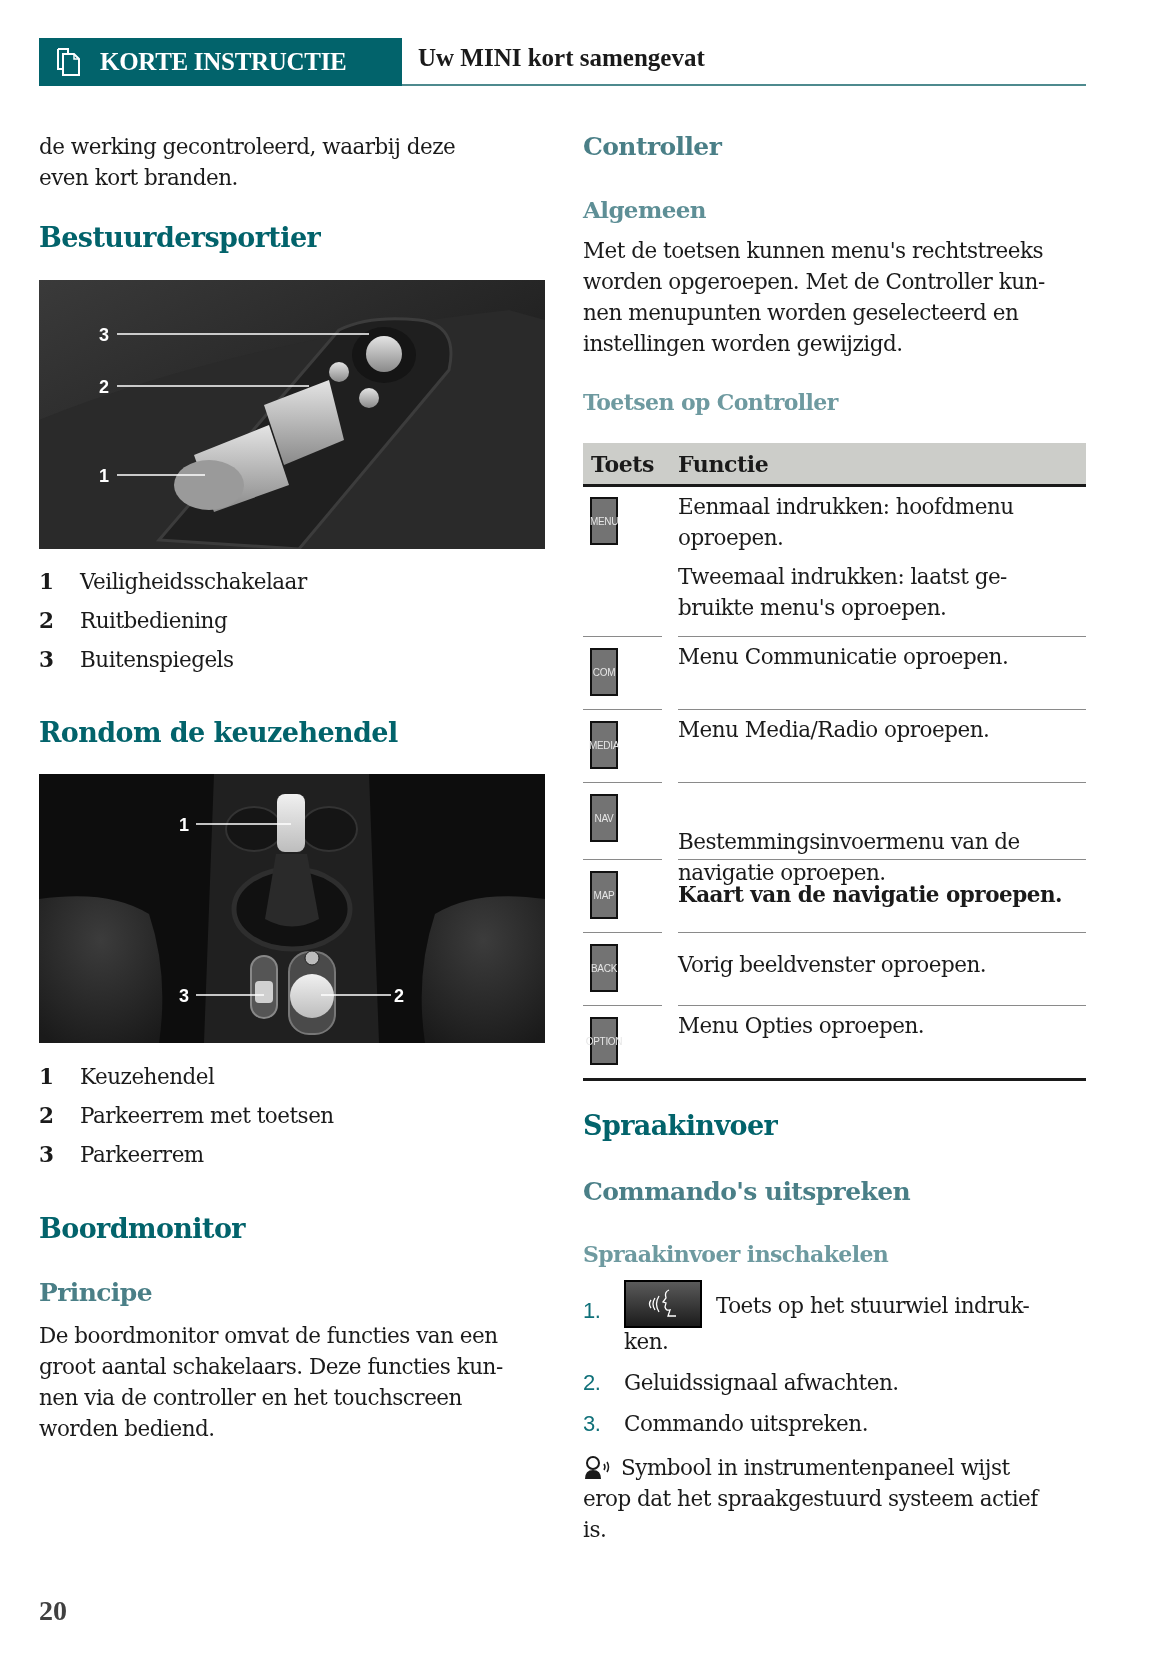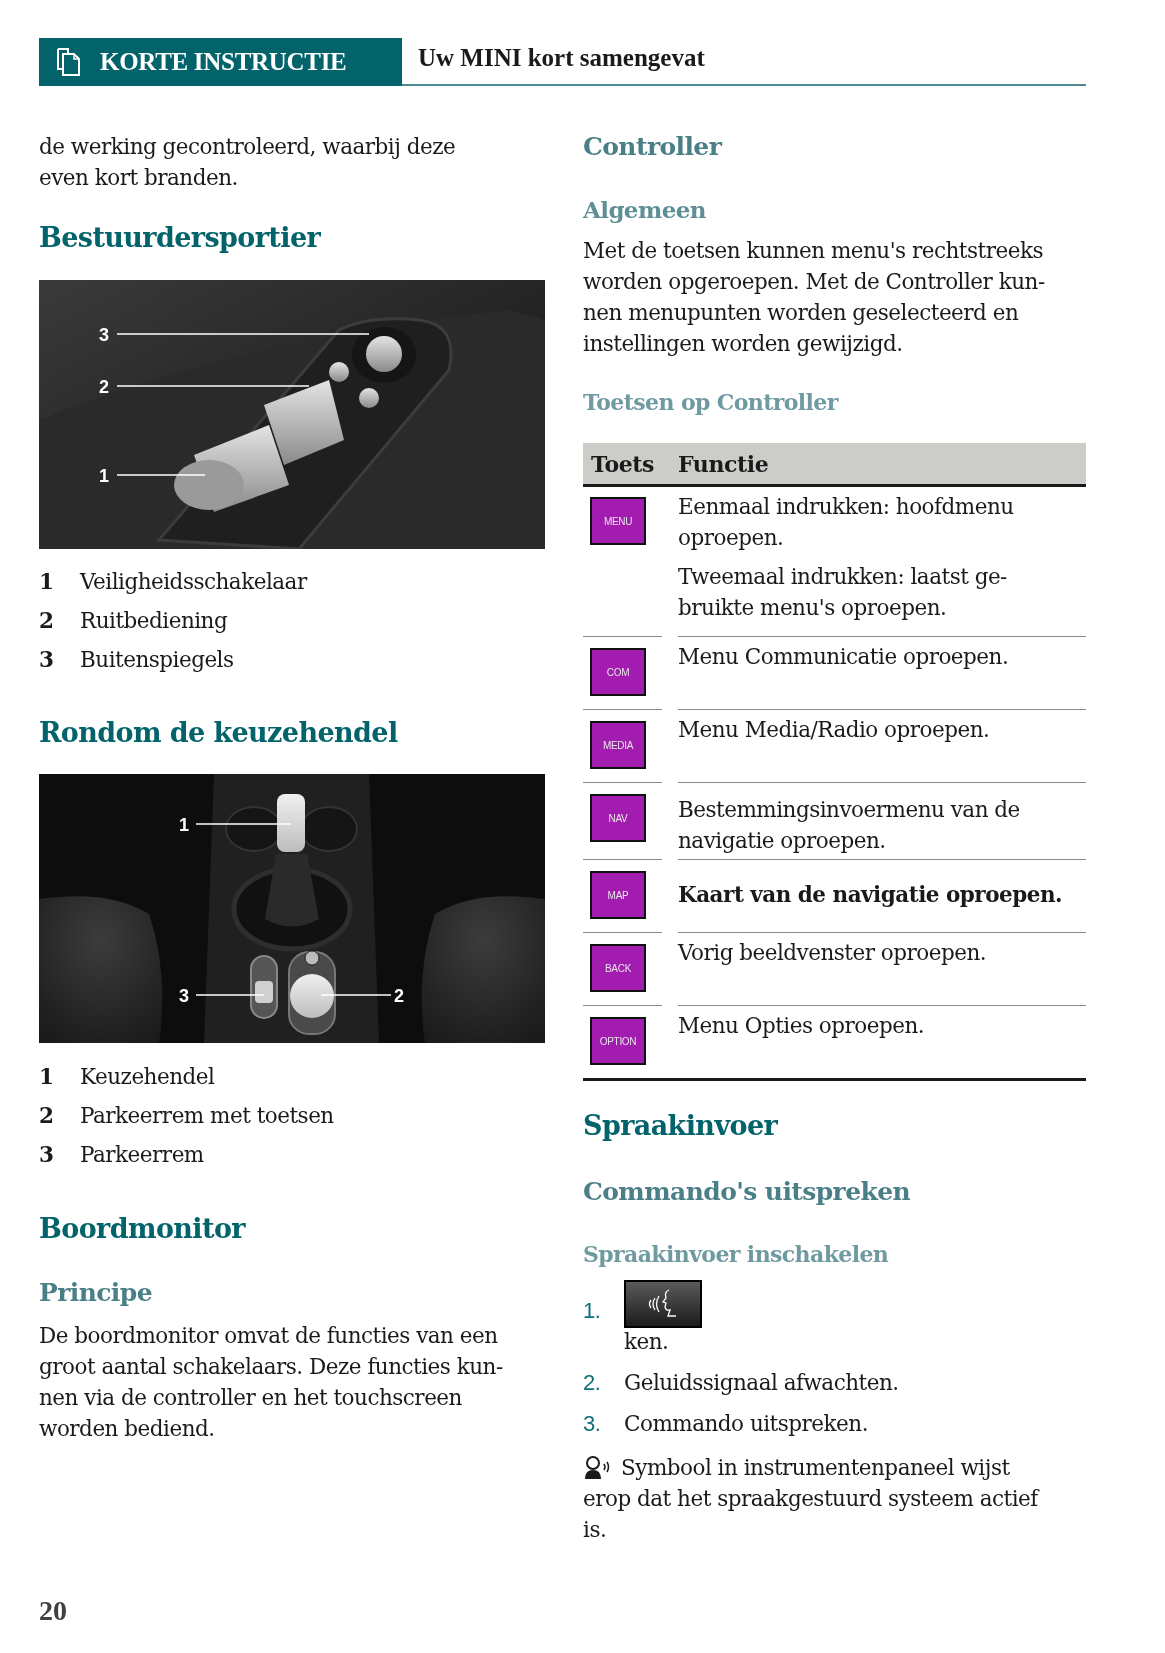--- a/index.html
+++ b/index.html
@@ -32,21 +32,21 @@
   .tbl { left: 583px; top: 443px; width: 503px; }
   .tbl-head { height: 44px; background: #cccdc9; display: flex; align-items: center; border-bottom: 3px solid #1a1a1a; font-weight: bold; font-size: 22px; letter-spacing: -0.4px; }
   .tbl-head .c1 { width: 95px; padding-left: 8px; }
   .tbl-head .c2 { padding-left: 0; }
   .tbl-row { display: flex; position: relative; }
   .tbl-row .c1 { width: 95px; position: relative; }
   .tbl-row .c2 { flex: 1; font-size: 21.5px; line-height: 31px; letter-spacing: -0.5px; }
   .tbl-row .sep-l { position: absolute; left: 0; top: 0; width: 79px; height: 1px; background: #8a8a8a; }
   .tbl-row .sep-r { position: absolute; left: 95px; top: 0; right: 0; height: 1px; background: #8a8a8a; }
   .tbl-end { height: 3px; background: #1a1a1a; }
-  .key { position: absolute; left: 7px; width: 56px; height: 48px; background: #a21caf; border: 2px solid #111; display: flex; align-items: center; justify-content: center; font-family: "Liberation Sans", sans-serif; color: #e6e6e6; font-size: 10px; letter-spacing: -0.3px; }
+  .key { position: absolute; left: 7px; width: 28px; height: 48px; background: #737373; border: 2px solid #111; display: flex; align-items: center; justify-content: center; font-family: "Liberation Sans", sans-serif; color: #e6e6e6; font-size: 10px; letter-spacing: -0.3px; }
   .steps { font-family: "DejaVu Serif", serif; font-size: 21.5px; color: #1a1a1a; letter-spacing: -0.5px; }
   .step { position: absolute; left: 0; display: flex; }
   .step .n { width: 41px; color: #0f7079; font-family: "Liberation Sans", sans-serif; font-size: 22px; }
   .voice-btn { display: inline-block; width: 78px; height: 48px; background: linear-gradient(#5a5a5a, #1c1c1c); border: 2px solid #000; vertical-align: middle; position: relative; }
 
   .pagenum { left: 39px; top: 1595px; font-family: "Liberation Serif", serif; font-weight: bold; font-size: 28px; color: #404040; }
 </style>
 </head>
 <body>
 
@@ -226,21 +226,21 @@
         <div>Menu Media/Radio oproepen.</div>
       </div>
   </div>
 
   <div class="tbl-row" style="height:77px;">
     <div class="sep-l"></div>
       <div class="sep-r"></div>
     <div class="c1">
         <div class="key" style="top:12px;">NAV</div>
       </div>
-    <div class="c2" style="padding-top:12px;">
+    <div class="c2" style="padding-top:12px;margin-top:32px;">
       <div>Bestemmingsinvoermenu van de</div>
       <div>navigatie oproepen.</div>
     </div>
   </div>
 
   <div class="tbl-row" style="height:73px;">
     <div class="sep-l"></div>
       <div class="sep-r"></div>
     <div class="c1">
         <div class="key" style="top:12px;">MAP</div>
@@ -249,21 +249,21 @@
         <div>Kaart van de navigatie oproepen.</div>
       </div>
   </div>
 
   <div class="tbl-row" style="height:73px;">
     <div class="sep-l"></div>
       <div class="sep-r"></div>
     <div class="c1">
         <div class="key" style="top:12px;">BACK</div>
       </div>
-    <div class="c2" style="padding-top:5px;">
+    <div class="c2" style="padding-top:17px;">
         <div>Vorig beeldvenster oproepen.</div>
       </div>
   </div>
 
   <div class="tbl-row" style="height:73px;">
     <div class="sep-l"></div>
       <div class="sep-r"></div>
     <div class="c1">
         <div class="key" style="top:12px;">OPTION</div>
       </div>
@@ -284,20 +284,21 @@
     <div>
       <div style="display:flex; align-items:center;">
         <span class="voice-btn">
           <svg width="74" height="44" viewBox="0 0 74 44" style="position:absolute;left:0;top:0;">
             <path d="M25 18 Q22 22 25 26" fill="none" stroke="#fff" stroke-width="1.3"></path>
             <path d="M29 16 Q25 22 29 28" fill="none" stroke="#fff" stroke-width="1.3"></path>
             <path d="M33 14 Q28 22 33 30" fill="none" stroke="#fff" stroke-width="1.3"></path>
             <path d="M43 8 Q38 10 40 16 L37 20 L40 21 L39 25 Q40 29 44 28 L42 34 L50 34" fill="none" stroke="#fff" stroke-width="1.3"></path>
           </svg>
         </span>
+        <span style="margin-left:14px; padding-top:2px;">Toets op het stuurwiel indruk-</span>
       </div>
       <div style="line-height:28px;">ken.</div>
     </div>
   </div>
   <div class="step" style="top:90px;">
     <span class="n">2.</span>
     <span>Geluidssignaal afwachten.</span>
   </div>
   <div class="step" style="top:131px;">
     <span class="n">3.</span>

